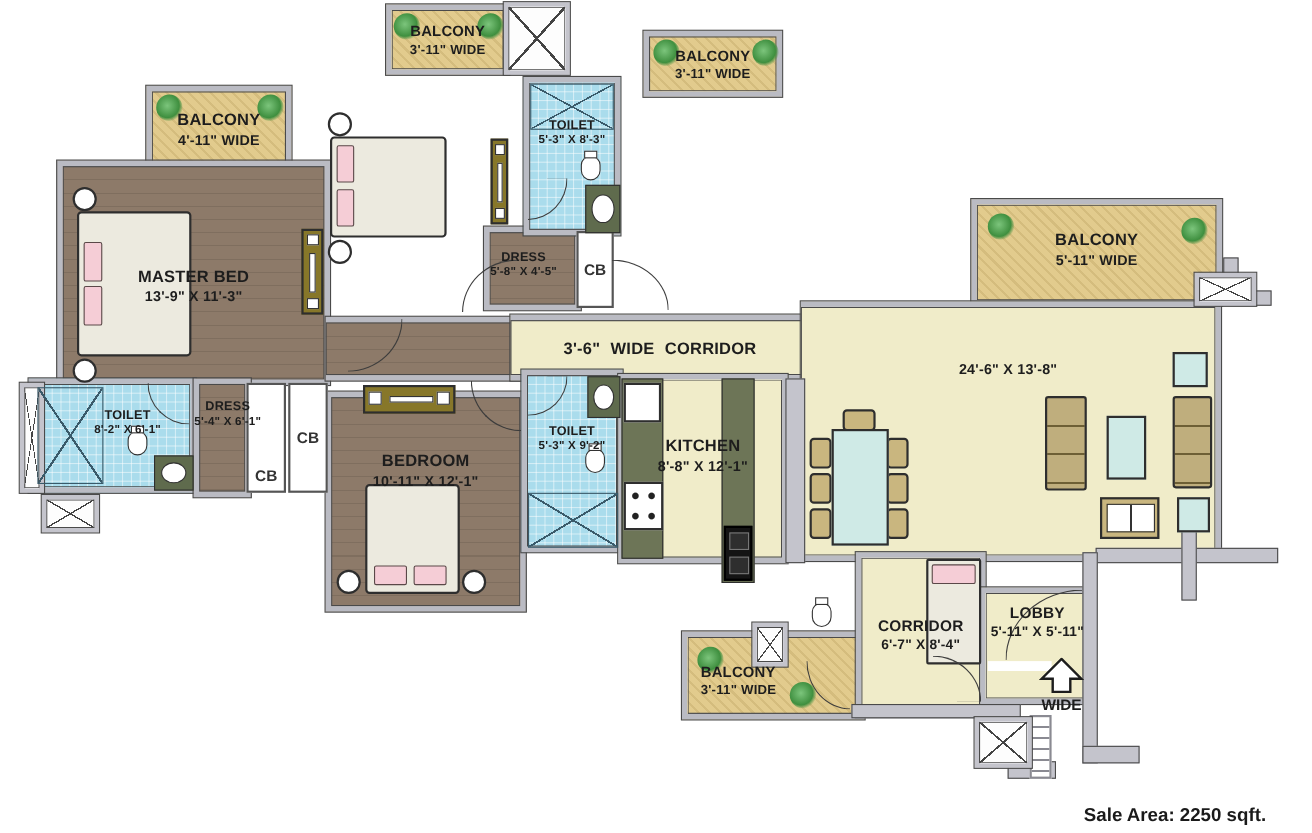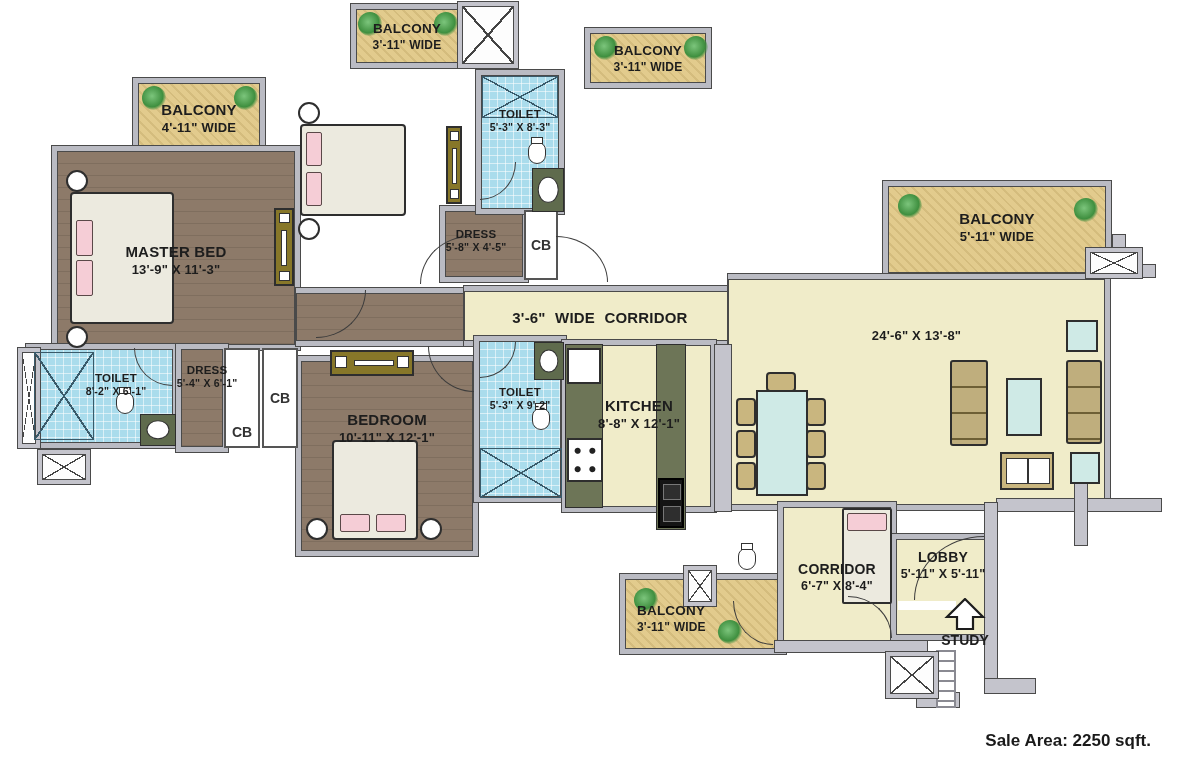--- a/index.html
+++ b/index.html
@@ -314,16 +314,16 @@
   <div class="plant" style="left:594px;top:36px;"></div>
   <div class="plant" style="left:684px;top:36px;"></div>
   <div class="plant" style="left:898px;top:194px;"></div>
   <div class="plant" style="left:1074px;top:198px;"></div>
   <div class="plant" style="left:634px;top:588px;"></div>
   <div class="plant" style="left:718px;top:620px;"></div>
 
   <svg id="entry-arrow" style="left:944px;top:598px;" width="42" height="32" viewBox="0 0 42 32">
     <path d="M21 1 L39 19 H29 V31 H13 V19 H3 Z" fill="#ffffff" stroke="#1d1d1d" stroke-width="2.2"></path>
   </svg>
-  <div id="entry-label" style="left:930px;top:632px;width:70px;">STUDY</div>
+  <div id="entry-label" style="left:930px;top:632px;width:70px;">WIDE</div>
 
   <div id="sale-area">Sale Area: 2250 sqft.</div>
 </div>
 
 </body></html>

